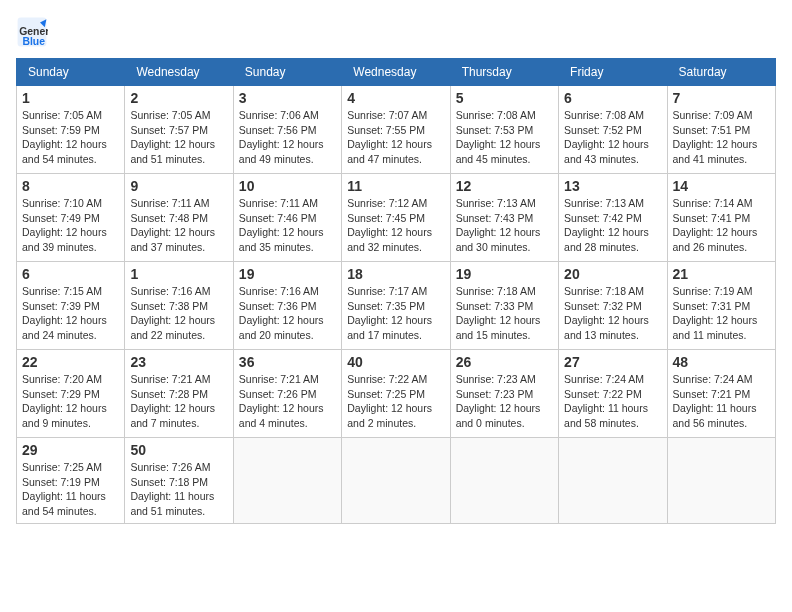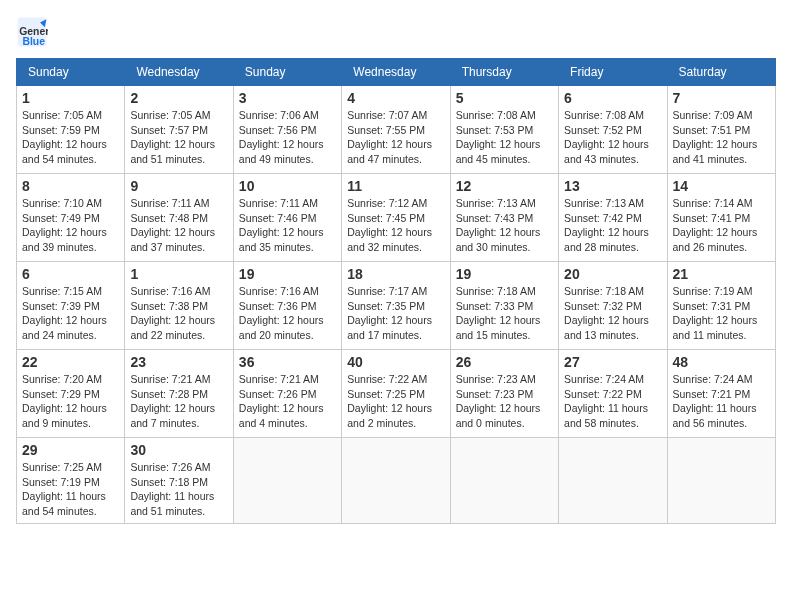--- a/index.html
+++ b/index.html
@@ -231,21 +231,21 @@
           <span class="day-num">48</span>
           <div class="cell-text">Sunrise: 7:24 AM<br>Sunset: 7:21 PM<br>Daylight: 11 hours and 56 minutes.</div>
         </td>
       </tr>
       <tr>
         <td>
           <span class="day-num">29</span>
           <div class="cell-text">Sunrise: 7:25 AM<br>Sunset: 7:19 PM<br>Daylight: 11 hours and 54 minutes.</div>
         </td>
         <td>
-          <span class="day-num">30</span>
+          <span class="day-num">50</span>
           <div class="cell-text">Sunrise: 7:26 AM<br>Sunset: 7:18 PM<br>Daylight: 11 hours and 51 minutes.</div>
         </td>
         <td class="empty-cell"></td>
         <td class="empty-cell"></td>
         <td class="empty-cell"></td>
         <td class="empty-cell"></td>
         <td class="empty-cell"></td>
       </tr>
     </tbody>
 </table>

